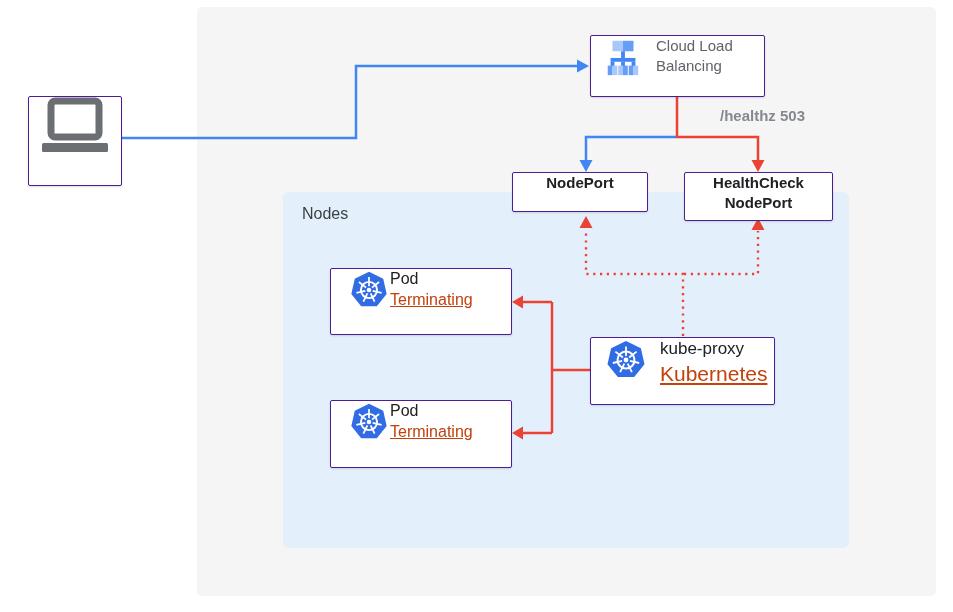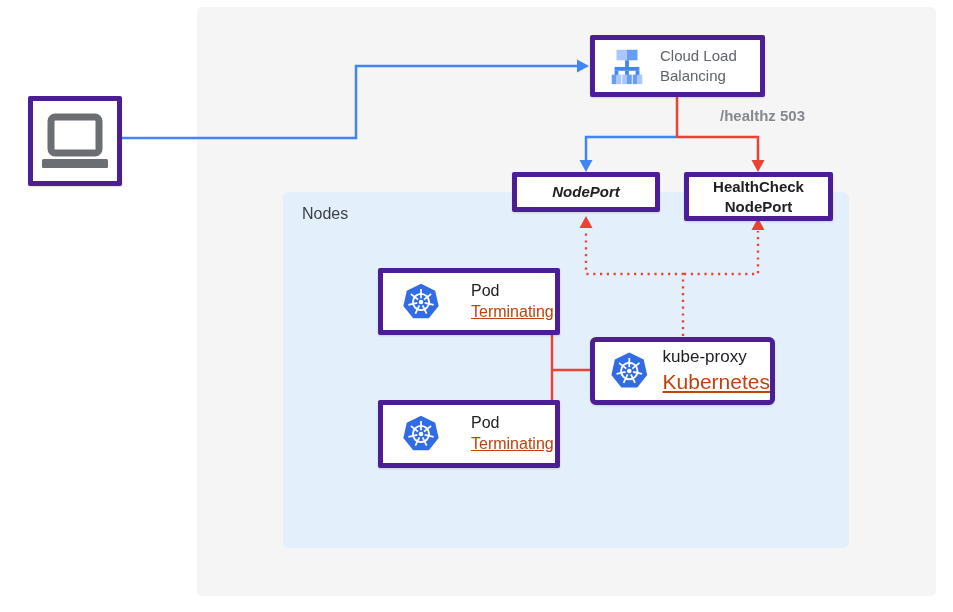--- a/index.html
+++ b/index.html
@@ -4,33 +4,33 @@
 <style>
   html,body{margin:0;padding:0;background:#ffffff;}
   .canvas{position:relative;width:953px;height:612px;background:#ffffff;
           font-family:"Liberation Sans",sans-serif;overflow:hidden;}
   .gray-region{position:absolute;left:197px;top:7px;width:739px;height:589px;
                background:#f5f5f6;border-radius:5px;}
   .nodes-region{position:absolute;left:283px;top:192px;width:566px;height:356px;
                 background:#e3f0fc;border-radius:6px;}
   .nodes-label{position:absolute;left:19px;top:13px;font-size:16px;color:#3c4043;}
   .connectors{position:absolute;left:0;top:0;width:953px;height:612px;pointer-events:none;}
-  .box{position:absolute;background:#ffffff;border:5px solid #4c1d95;border-radius:2px;
+  .box{position:absolute;background:#ffffff;border:1px solid #4c1d95;border-radius:2px;
        box-shadow:0 1px 2px rgba(60,64,67,.18);box-sizing:border-box;
-       display:flex;align-items:center;}
+       display:flex;align-items:flex-start;}
   .laptop-box{left:28px;top:96px;width:94px;height:90px;justify-content:center;}
   .cloudlb-box{left:590px;top:35px;width:175px;height:62px;padding-left:11px;gap:12px;}
   .cloudlb-label{font-size:15px;color:#5f6368;line-height:1.32;width:100px;}
-  .nodeport-box{left:512px;top:172px;width:148px;height:40px;justify-content:center;font-style:italic;}
+  .nodeport-box{left:512px;top:172px;width:136px;height:40px;justify-content:center;}
   .hcnp-box{left:684px;top:172px;width:149px;height:49px;justify-content:center;}
   .port-label{font-weight:bold;font-size:15px;color:#202124;text-align:center;line-height:1.3;}
   .pod1-box{left:330px;top:268px;width:182px;height:67px;}
   .pod2-box{left:330px;top:400px;width:182px;height:68px;}
-  .pod-box{padding-left:17px;gap:29px;margin-left:48px;}
-  .kproxy-box{left:590px;top:337px;width:185px;height:68px;padding-left:13px;gap:12px;border-radius:6px;}
+  .pod-box{padding-left:17px;gap:0;}
+  .kproxy-box{left:590px;top:337px;width:185px;height:68px;padding-left:13px;gap:12px;}
   .entity-title{font-size:16px;color:#202124;line-height:1.3;}
   .entity-sub{font-size:16px;color:#c2410c;line-height:1.3;text-decoration:underline;}
   .kproxy-box .entity-title{font-size:17px;}
   .kproxy-box .entity-sub{font-size:21px;}
   .healthz-label{position:absolute;left:720px;top:107px;font-size:15px;
                  font-weight:bold;color:#85898e;}
 </style>
 </head>
 <body>
 

